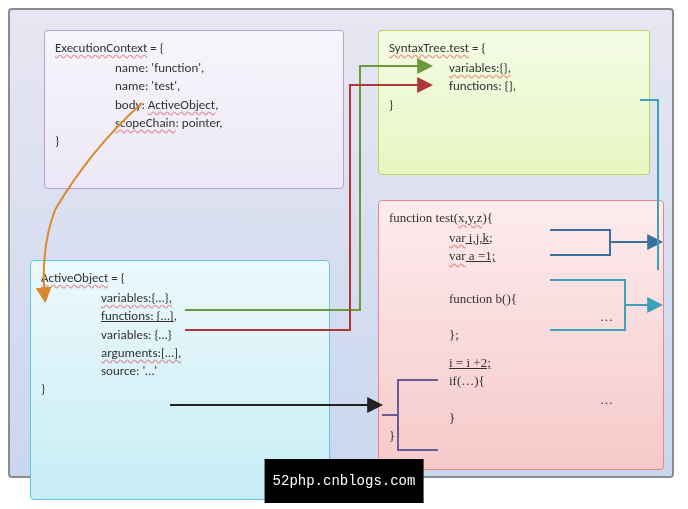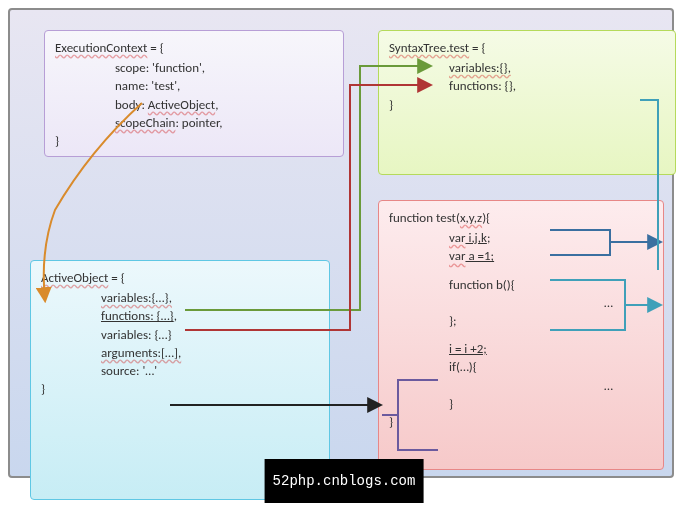--- a/index.html
+++ b/index.html
@@ -1,38 +1,38 @@
 <!DOCTYPE html>
 <html><head>
 <meta charset="utf-8">
 <style>
   * { box-sizing: border-box; margin: 0; padding: 0; }
   body { width: 688px; height: 509px; font-family: "Calibri", "Segoe UI", Arial, sans-serif; font-size: 13px; color: #333; background: #fff; position: relative; }
   .canvas { position: absolute; left: 8px; top: 8px; width: 666px; height: 470px; border: 2px solid #8c8c8c; border-radius: 4px; background: linear-gradient(180deg, #e8e6f2 0%, #c9d7ee 100%); }
   .box { position: absolute; border-radius: 4px; padding: 8px 10px; font-size: 13px; line-height: 1.4; }
   .box .indent { margin-left: 60px; }
   .box .indent2 { margin-left: 80px; }
-  .ec { left: 34px; top: 20px; width: 300px; height: 127px; background: linear-gradient(180deg, #f7f6fb 0%, #ece7f7 100%); border: 1px solid #b79ed6; }
-  .st { left: 368px; top: 20px; width: 298px; height: 145px; background: linear-gradient(180deg, #f5fbe6 0%, #e7f6c2 100%); border: 1px solid #b5da5b; }
+  .ec { left: 34px; top: 20px; width: 300px; height: 159px; background: linear-gradient(180deg, #f7f6fb 0%, #ece7f7 100%); border: 1px solid #b79ed6; }
+  .st { left: 368px; top: 20px; width: 272px; height: 145px; background: linear-gradient(180deg, #f5fbe6 0%, #e7f6c2 100%); border: 1px solid #b5da5b; }
   .ao { left: 20px; top: 250px; width: 300px; height: 240px; background: linear-gradient(180deg, #ecf8fc 0%, #c7edf5 100%); border: 1px solid #5fc7e4; }
-  .fn { left: 368px; top: 190px; width: 286px; height: 270px; background: linear-gradient(180deg, #fdecee 0%, #f6c9c9 100%); border: 1px solid #e78787; }
+  .fn { left: 368px; top: 190px; width: 286px; height: 270px; background: linear-gradient(180deg, #fdecee 0%, #f6c9c9 100%); border: 1px solid #e78787; font-family: Liberation Serif, serif; }
   .u { text-decoration: underline; }
   .w { text-decoration: underline wavy rgba(200,0,0,0.35); text-underline-offset: 2px; }
   .footer { position: absolute; bottom: 6px; left: 50%; transform: translateX(-50%); background: #000; color: #fff; font-family: "Courier New", monospace; font-size: 14px; padding: 14px 8px; }
   svg.arrows { position: absolute; left: 0; top: 0; width: 666px; height: 470px; pointer-events: none; }
   .title { margin-bottom: 2px; }
 </style>
 </head>
 <body>
 
 <div class="canvas">
 
   <div class="box ec">
     <div class="title"><span class="u w">ExecutionContext</span><span> = {</span></div>
-    <div class="indent">scope: 'function',</div>
+    <div class="indent">name: 'function',</div>
     <div class="indent">name: 'test',</div>
     <div class="indent"><span>body:</span> <span class="u w">ActiveObject</span><span>,</span></div>
     <div class="indent"><span class="u w">scopeChain</span><span>: pointer,</span></div>
     <div>}</div>
   </div>
 
   <div class="box st">
     <div class="title"><span class="u w">SyntaxTree.test</span><span> = {</span></div>
     <div class="indent"><span class="w">variables:{},</span></div>
     <div class="indent">functions: {},</div>
@@ -46,21 +46,21 @@
     <div class="indent">variables: {…}</div>
     <div class="indent"><span class="w">arguments:[…],</span></div>
     <div class="indent">source: '…'</div>
     <div>}</div>
   </div>
 
   <div class="box fn">
     <div class="title"><span>function test(</span><span class="u w">x,y,z</span><span>){</span></div>
     <div class="indent"><span class="u w">var</span><span class="u"> i,j,k</span><span>;</span></div>
     <div class="indent"><span class="u w">var</span><span class="u"> a =1;</span></div>
-    <div class="indent" style="margin-top:10px;">function b(){</div>
+    <div class="indent" style="margin-top:24px;">function b(){</div>
     <div class="indent2" style="text-align:right;padding-right:40px;">…</div>
     <div class="indent">};</div>
     <div class="indent" style="margin-top:10px;"><span class="u">i = i +2;</span></div>
     <div class="indent">if(…){</div>
     <div class="indent2" style="text-align:right;padding-right:40px;">…</div>
     <div class="indent">}</div>
     <div>}</div>
   </div>
 
   <svg class="arrows">

